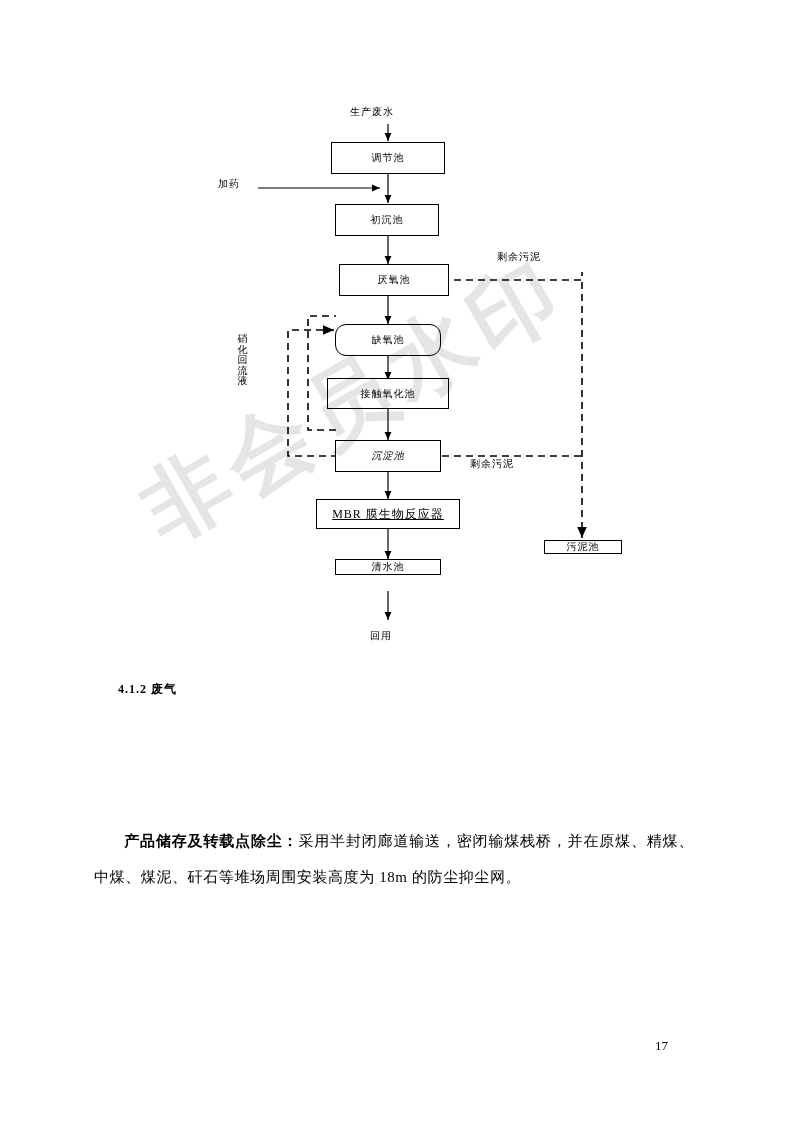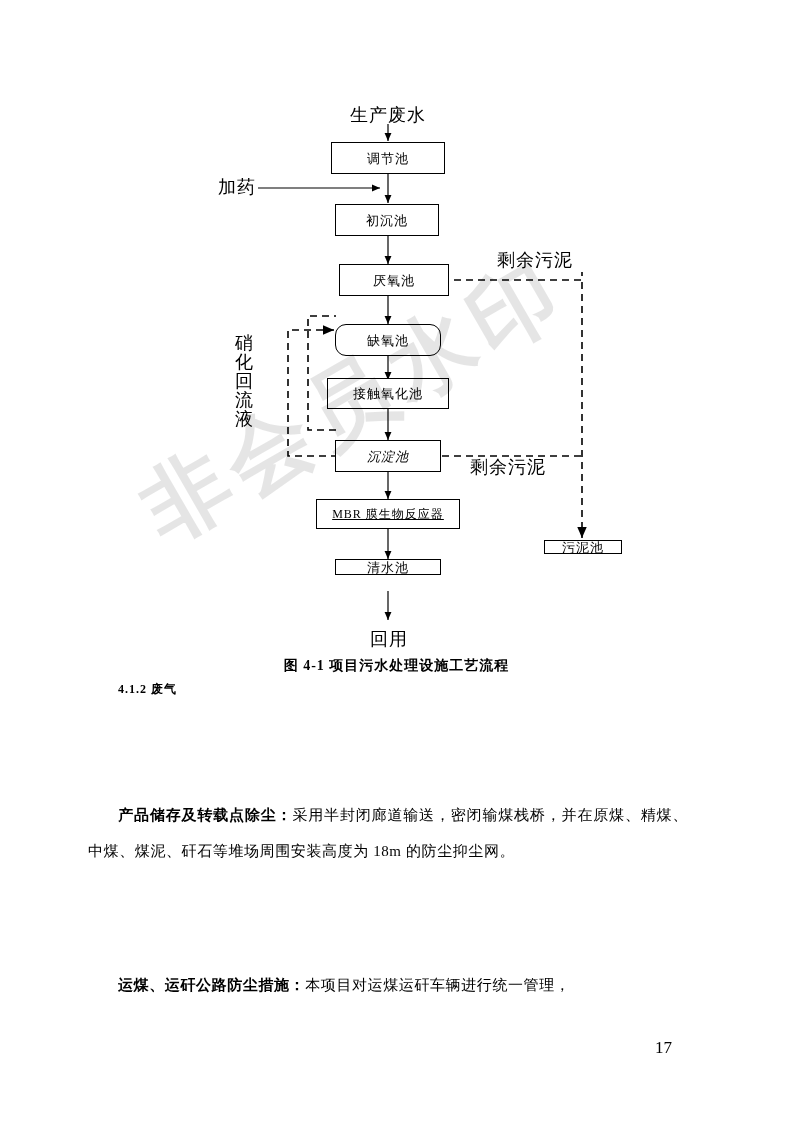--- a/index.html
+++ b/index.html
@@ -52,32 +52,32 @@
     left: 0;
     top: 0;
     width: 793px;
     height: 680px;
     z-index: 2;
   }
   .node {
     position: absolute;
     border: 1px solid #000;
     background: #fff;
-    font-size: 13px;
+    font-size: 10px;
     line-height: 1;
     display: flex;
     align-items: center;
     justify-content: center;
     text-align: center;
     box-sizing: border-box;
     letter-spacing: 1px;
   }
   .lbl {
     position: absolute;
-    font-size: 18px;
+    font-size: 10px;
     line-height: 1.1;
     white-space: nowrap;
     letter-spacing: 1px;
   }
   .lbl.vert {
     white-space: normal;
     width: 15px;
     text-align: center;
     letter-spacing: 0;
     line-height: 1.05;
@@ -114,21 +114,21 @@
     text-justify: inter-ideograph;
     letter-spacing: 0.6px;
     z-index: 6;
   }
   .para .ind { display: inline-block; width: 30px; }
   .para b { font-weight: bold; }
   .pageno {
     position: absolute;
     left: 655px;
     top: 1038px;
-    font-size: 17px;
+    font-size: 13px;
     z-index: 6;
   }
 </style>
 </head>
 <body>
 
 <div class="page">
 
   <div class="watermark">
     <span>非会员水印</span>
@@ -188,27 +188,23 @@
     <div class="node" style="left:335px;top:204px;width:104px;height:32px;">初沉池</div>
     <div class="node" style="left:339px;top:264px;width:110px;height:32px;">厌氧池</div>
     <div class="node" style="left:335px;top:324px;width:106px;height:32px;border-radius:11px;">缺氧池</div>
     <div class="node" style="left:327px;top:378px;width:122px;height:31px;">接触氧化池</div>
     <div class="node" style="left:335px;top:440px;width:106px;height:32px;font-style:italic;">沉淀池</div>
     <div class="node" style="left:316px;top:499px;width:144px;height:30px;font-size:12px;text-decoration:underline;">MBR 膜生物反应器</div>
     <div class="node" style="left:335px;top:559px;width:106px;height:16px;">清水池</div>
     <div class="node" style="left:544px;top:540px;width:78px;height:14px;">污泥池</div>
   </div>
 
-  <div class="caption">图 4-1    项目污水处理设施工艺流程</div>
 
   <div class="heading">4.1.2 废气</div>
 
 
-  <div class="para" style="top:797px;">
+  <div class="para" style="top:823px;margin-left:6px;">
     <span class="ind"></span><b>产品储存及转载点除尘：</b><span>采用半封闭廊道输送，密闭输煤栈桥，并在原煤、精煤、中煤、煤泥、矸石等堆场周围安装高度为 18m 的防尘抑尘网。</span>
   </div>
 
-  <div class="para" style="top:967px;">
-    <span class="ind"></span><b>运煤、运矸公路防尘措施：</b><span>本项目对运煤运矸车辆进行统一管理，</span>
-  </div>
 
   <div class="pageno">17</div>
 </div>
 
 </body></html>

